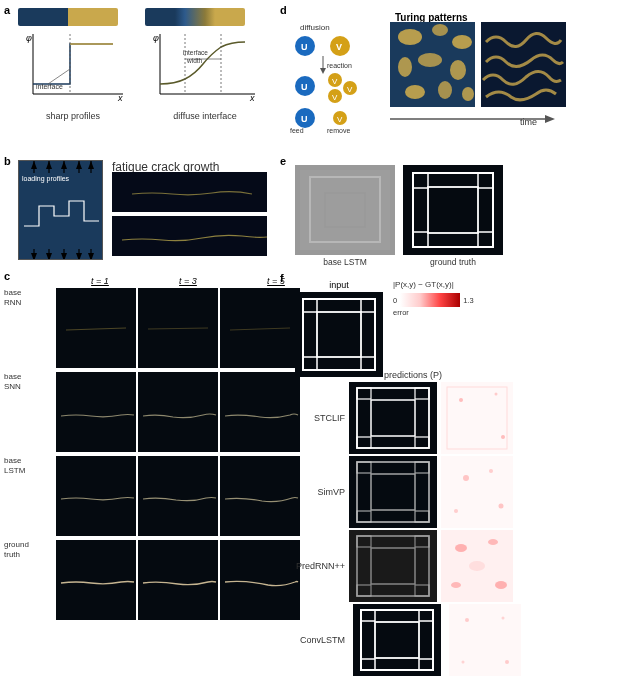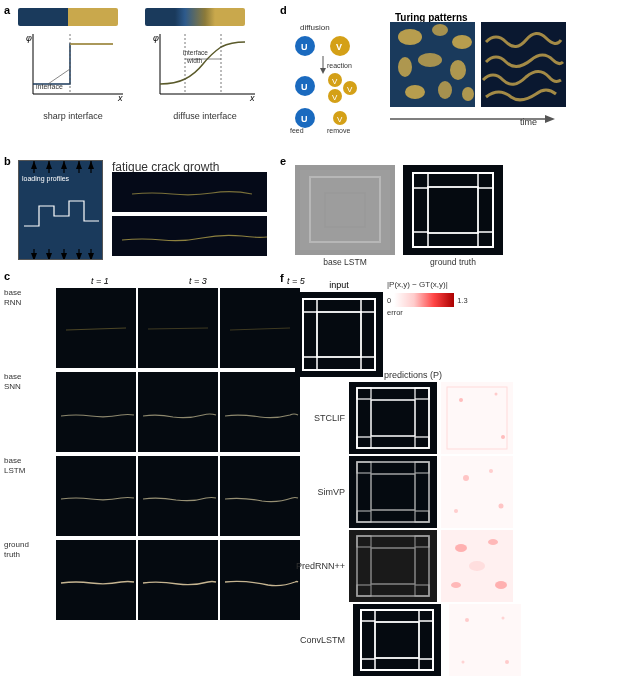--- a/index.html
+++ b/index.html
@@ -68,21 +68,21 @@
         <polyline points="15,55 52,55 52,15 95,15" fill="none" stroke="#1a3a5c" stroke-width="1.5"></polyline>
 
         <line x1="52" y1="15" x2="95" y2="15" stroke="#c9a84c" stroke-width="1.5"></line>
 
         <line x1="52" y1="5" x2="52" y2="65" stroke="#555" stroke-width="0.8" stroke-dasharray="2,2"></line>
 
         <line x1="52" y1="40" x2="30" y2="55" stroke="#555" stroke-width="0.7"></line>
         <text x="18" y="60" font-size="7" fill="#333">interface</text>
       </svg>
     </div>
-    <div style="text-align:center; font-size:9px; color:#333; margin-top:2px;">sharp interface</div>
+    <div style="text-align:center; font-size:9px; color:#333; margin-top:2px;">sharp profiles</div>
   </div>
 
   <div style="position:absolute; top:8px; left:145px; width:120px;">
     <div class="color-bar diffuse-bar"></div>
 
     <div style="position:relative; width:120px; height:80px;">
       <svg width="120" height="80">
 
         <line x1="15" y1="5" x2="15" y2="65" stroke="black" stroke-width="1"></line>
         <line x1="15" y1="65" x2="110" y2="65" stroke="black" stroke-width="1"></line>
@@ -150,21 +150,21 @@
     </div>
     <div style="width:155px; height:40px; background:#050a18; position:relative; overflow:hidden;">
       <svg width="155" height="40">
         <path d="M10,24 Q30,22 50,24 Q70,26 90,22 Q110,18 130,20 Q145,22 155,21" fill="none" stroke="rgba(200,180,80,0.7)" stroke-width="1.2"></path>
       </svg>
     </div>
   </div>
 
   <span class="panel-label" style="top:270px; left:4px;">c</span>
 
-  <div style="position:absolute; top:276px; left:60px; display:flex; gap:18px;">
+  <div style="position:absolute; top:276px; left:60px; display:flex; gap:8px;text-decoration:underline;">
     <div style="width:80px; text-align:center; font-size:9px; font-style:italic;">t = 1</div>
     <div style="width:80px; text-align:center; font-size:9px; font-style:italic;">t = 3</div>
     <div style="width:80px; text-align:center; font-size:9px; font-style:italic;">t = 5</div>
   </div>
 
   <div style="position:absolute; top:288px; left:4px; font-size:8px; color:#333; line-height:1.3;">
     <div>base</div>
     <div>RNN</div>
   </div>
   <div style="position:absolute; top:288px; left:56px; display:flex; gap:2px;">
@@ -355,21 +355,21 @@
           <rect x="10" y="67" width="15" height="15" fill="none" stroke="white" stroke-width="1.5"></rect>
           <rect x="75" y="67" width="15" height="15" fill="none" stroke="white" stroke-width="1.5"></rect>
         </svg>
       </div>
       <div style="text-align:center; font-size:8.5px; color:#333; margin-top:2px;">ground truth</div>
     </div>
   </div>
 
   <span class="panel-label" style="top:272px; left:280px;">f</span>
 
-  <div style="position:absolute; top:280px; left:295px; display:flex; align-items:flex-start; gap:0;">
+  <div style="position:absolute; top:280px; left:295px; display:flex; align-items:flex-start; gap:6px;">
     <div style="text-align:center;">
       <div style="font-size:9px; margin-bottom:2px;">input</div>
       <div style="width:88px; height:85px; background:#050a10; position:relative; overflow:hidden;">
         <svg width="88" height="85">
           <rect width="88" height="85" fill="#050a10"></rect>
           <rect x="8" y="7" width="72" height="71" fill="none" stroke="white" stroke-width="2"></rect>
           <rect x="22" y="20" width="44" height="45" fill="none" stroke="white" stroke-width="1.8"></rect>
           <rect x="8" y="7" width="14" height="13" fill="none" stroke="white" stroke-width="1.5"></rect>
           <rect x="66" y="7" width="14" height="13" fill="none" stroke="white" stroke-width="1.5"></rect>
           <rect x="8" y="65" width="14" height="13" fill="none" stroke="white" stroke-width="1.5"></rect>

